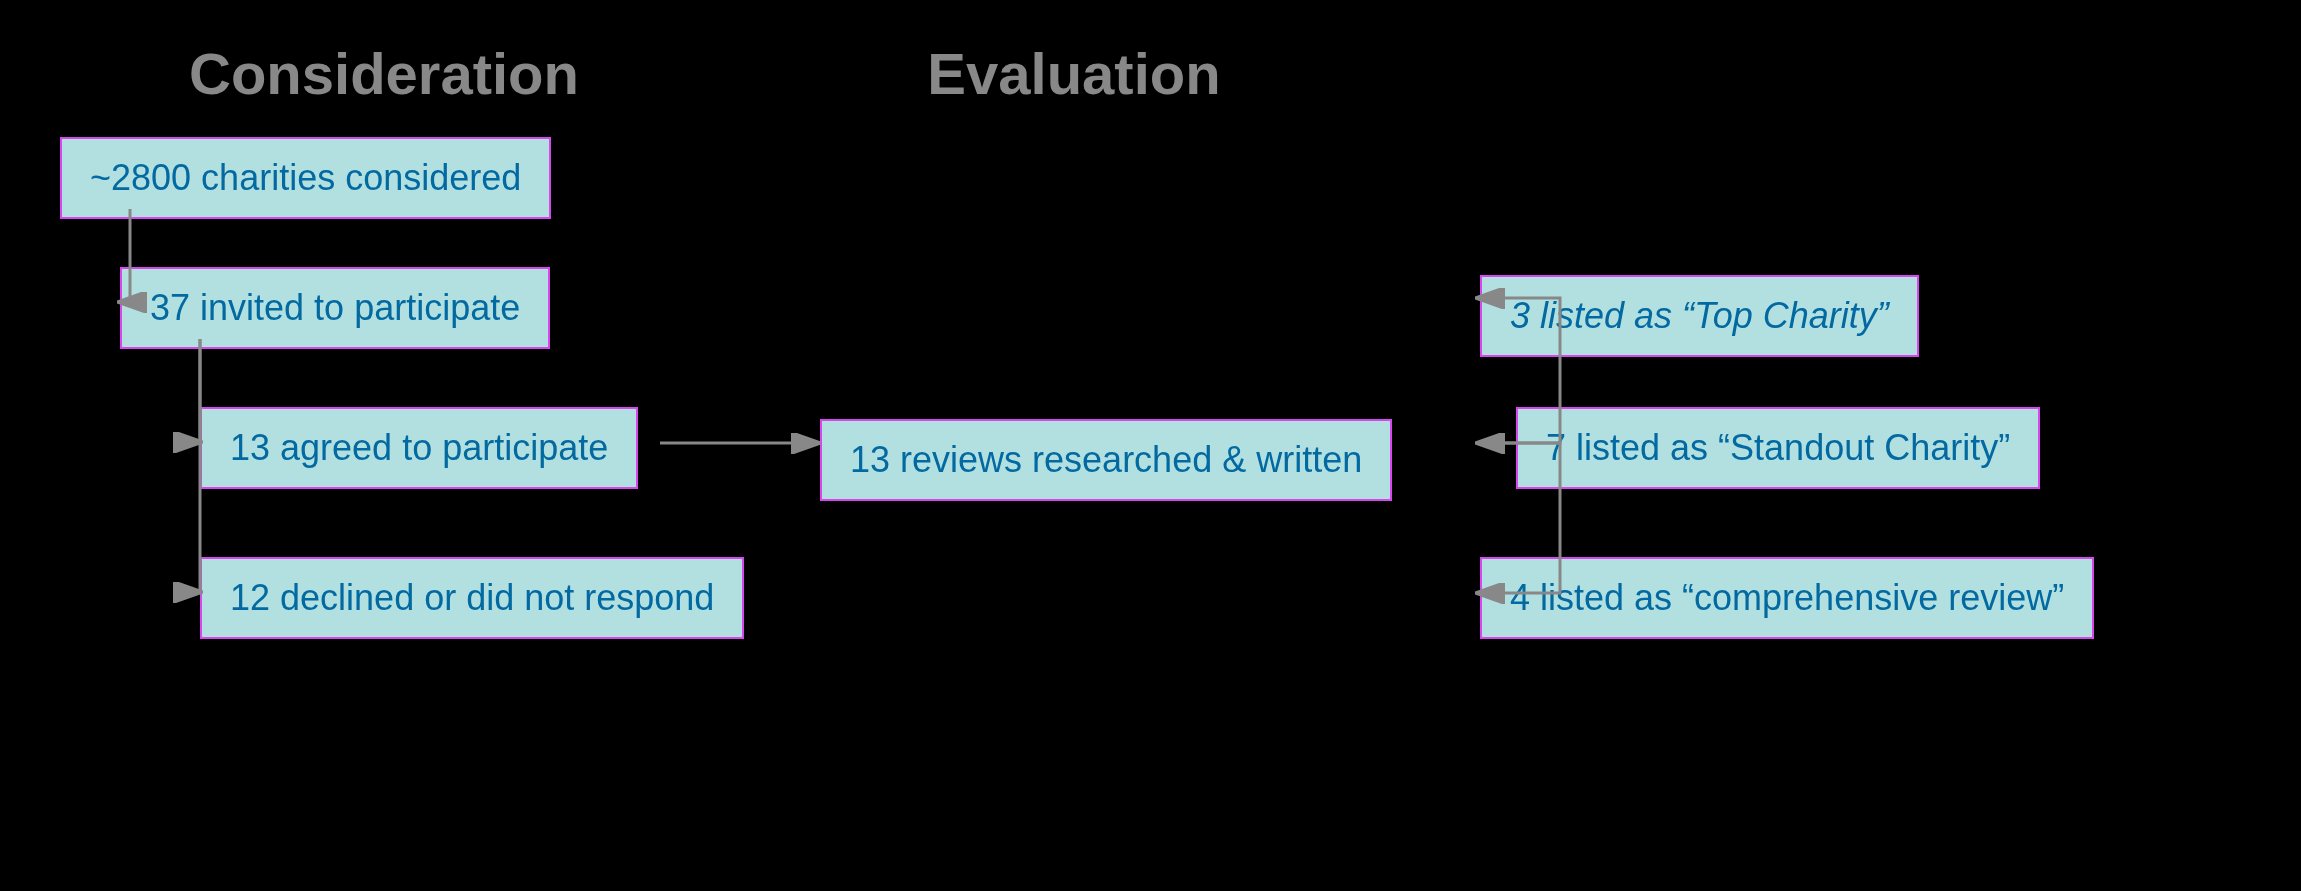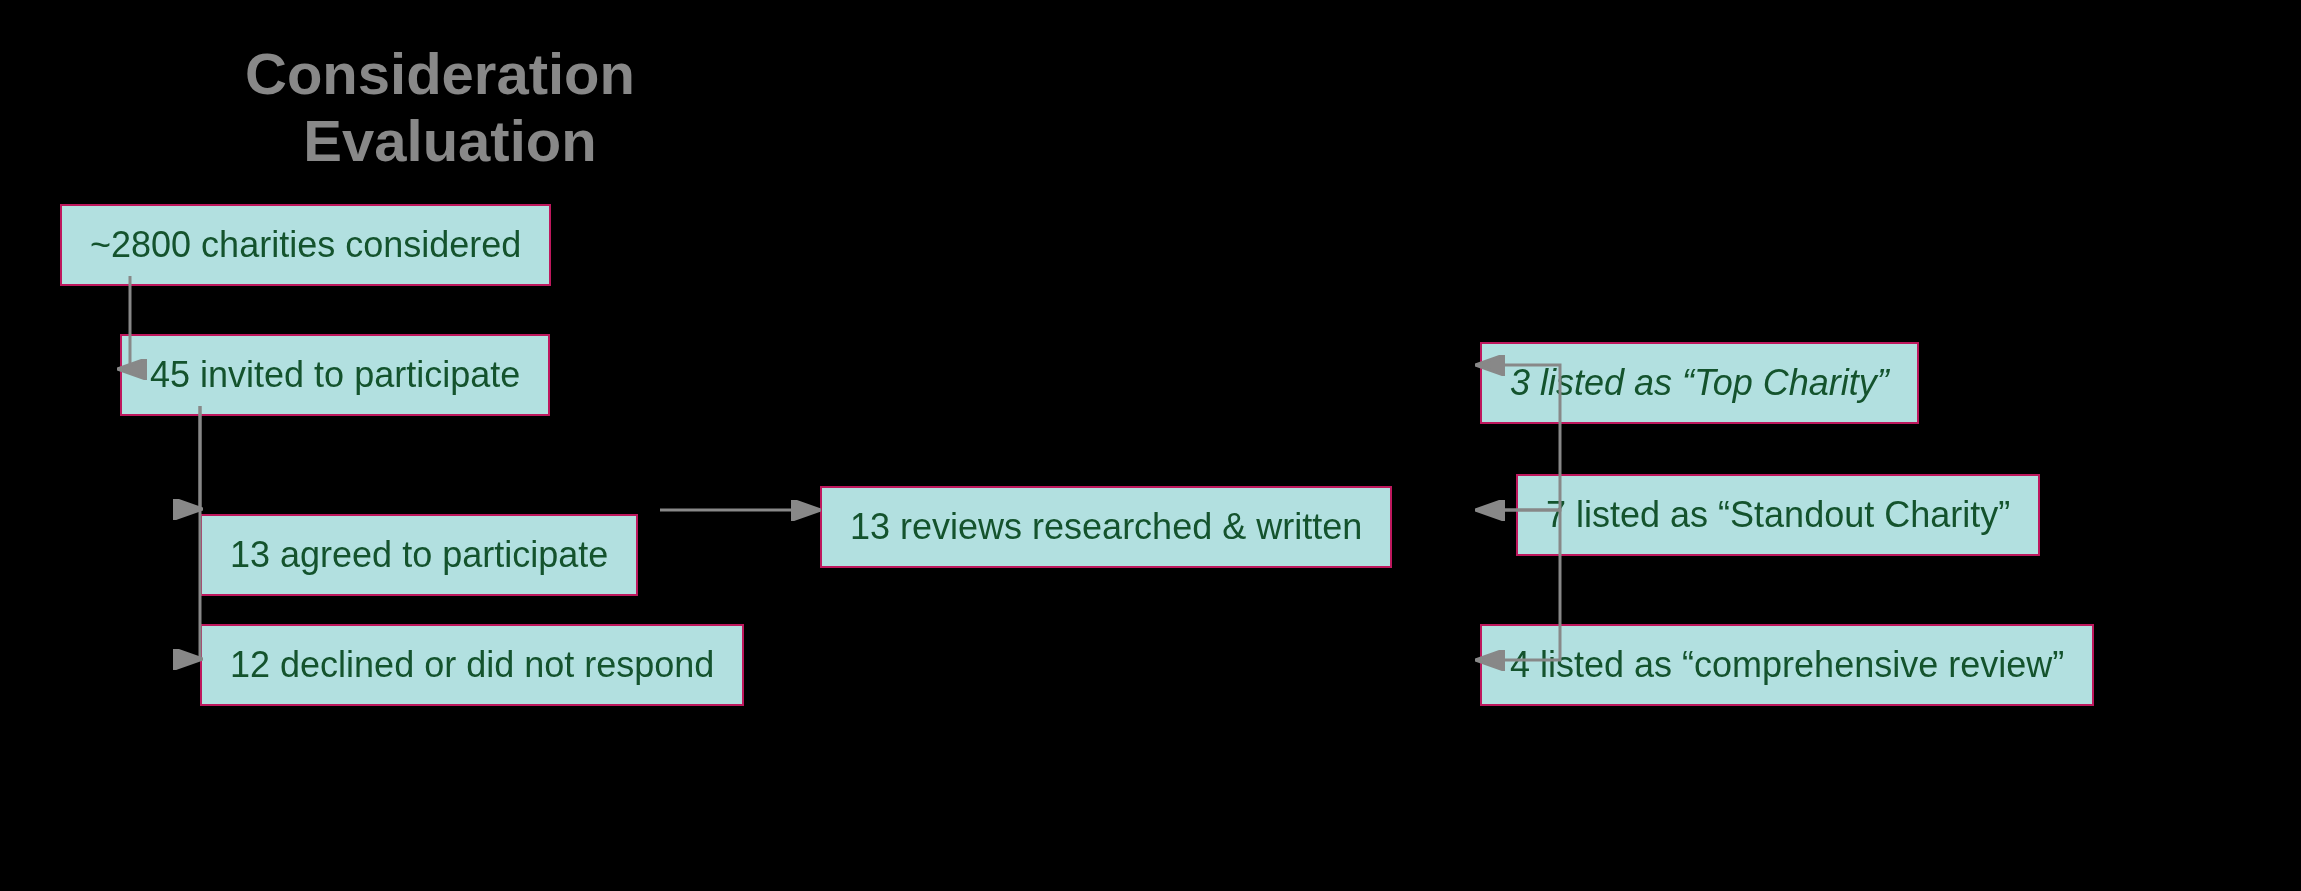--- a/index.html
+++ b/index.html
@@ -20,23 +20,23 @@
     .diagram-container {
       width: 2301px;
       height: 891px;
       position: relative;
       display: flex;
       flex-direction: column;
     }
 
     .headers {
       display: flex;
-      flex-direction: column;
+      flex-direction: row;
       padding-top: 40px;
-      padding-left: 100px;
+      padding-left: 44px;
     }
 
     .header-col {
       font-size: 58px;
       font-weight: bold;
       color: #888888;
       text-align: center;
     }
 
     .header-consideration {
@@ -52,24 +52,24 @@
     }
 
     .flow-area {
       position: relative;
       flex: 1;
     }
 
     .box {
       position: absolute;
       background-color: #b2e0e0;
-      border: 2px solid #be185d;
+      border: 2px solid #d946ef;
       padding: 18px 28px;
       font-size: 36px;
-      color: #14532d;
+      color: #0369a1;
       white-space: nowrap;
     }
 
     
     .arrows-svg {
       position: absolute;
       top: 0;
       left: 0;
       width: 100%;
       height: 100%;
@@ -93,23 +93,23 @@
 <div class="diagram-container">
   <div class="headers">
     <div class="header-col header-consideration">Consideration</div>
     <div class="header-col header-evaluation">Evaluation</div>
   </div>
 
   <div class="flow-area">
 
     <div class="box" style="left: 60px; top: 30px;">~2800 charities considered</div>
 
-    <div class="box" style="left: 120px; top: 160px;">45 invited to participate</div>
+    <div class="box" style="left: 120px; top: 160px;">37 invited to participate</div>
 
-    <div class="box" style="left: 200px; top: 300px; margin-top: 40px;">13 agreed to participate</div>
+    <div class="box" style="left: 200px; top: 300px;">13 agreed to participate</div>
 
     <div class="box" style="left: 200px; top: 450px;">12 declined or did not respond</div>
 
     <div class="box" style="left: 820px; top: 300px; margin-top: 12px;">13 reviews researched &amp; written</div>
 
     <div class="box" style="left: 1480px; top: 168px; font-style: italic;">3 listed as “Top Charity”</div>
 
     <div class="box" style="left: 1480px; top: 300px; margin-left: 36px;">7 listed as “Standout Charity”</div>
 
     <div class="box" style="left: 1480px; top: 450px;">4 listed as “comprehensive review”</div>

